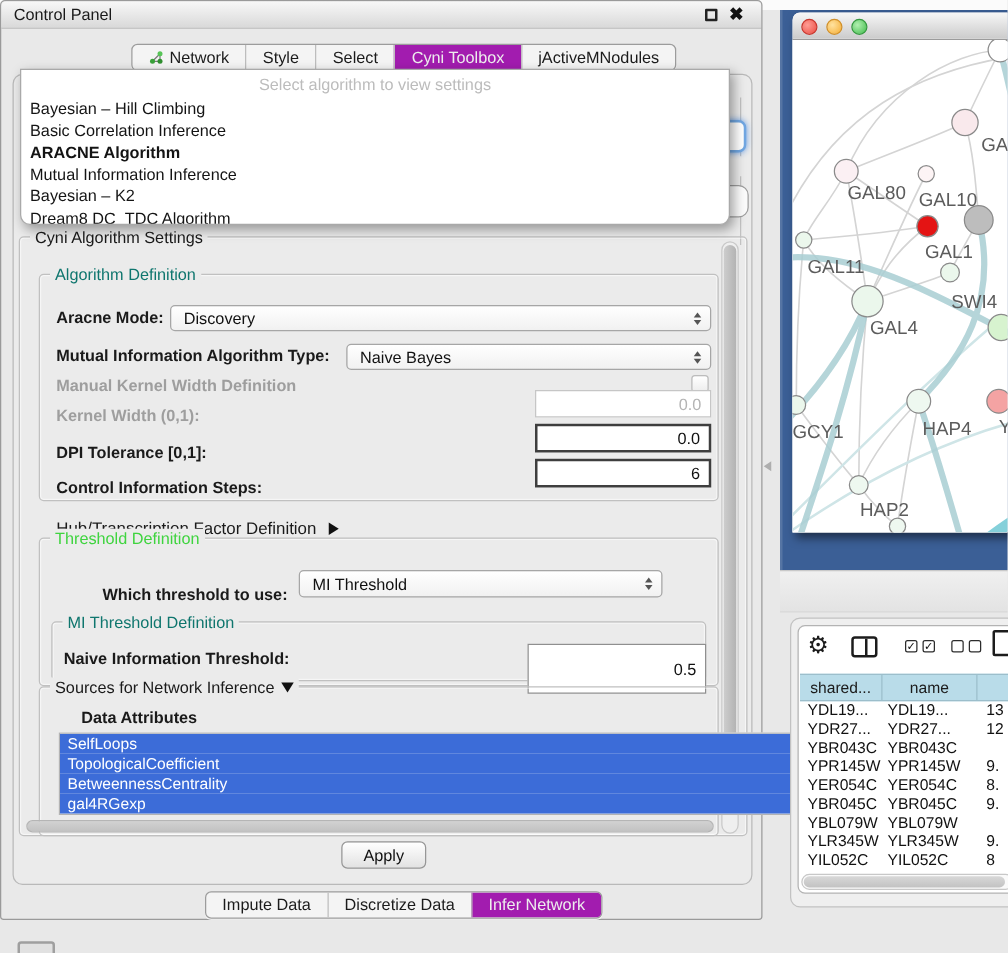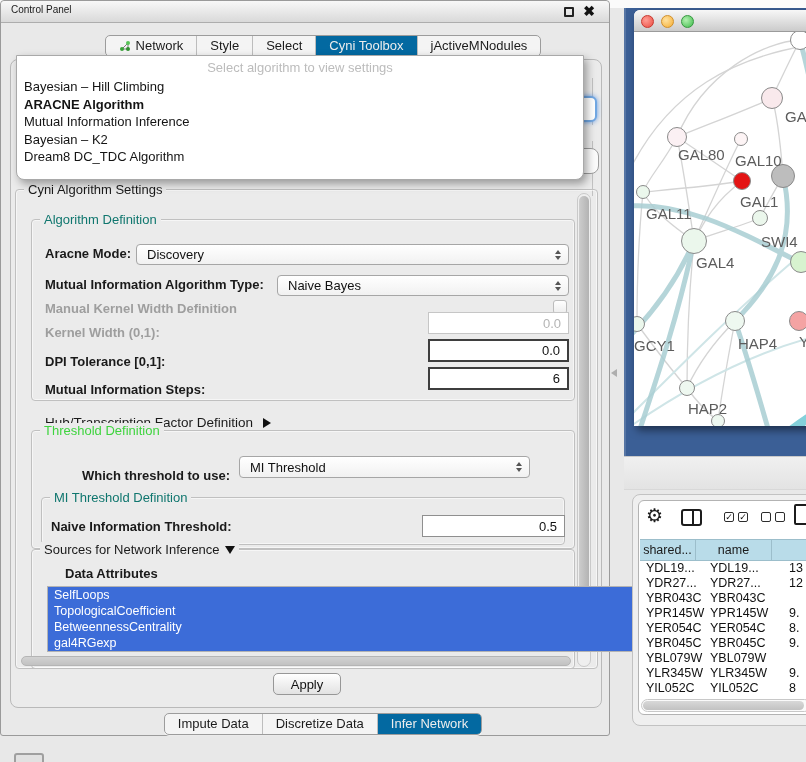--- a/index.html
+++ b/index.html
@@ -9,33 +9,33 @@
 
   
   .top-strip { left:0; top:0; width:806px; height:8px; background:#fbfbfb; }
 
   
   .cp-window { left:0; top:8; width:610px; height:736px; background:#e9e9e9;
     border:1px solid #9a9a9a; border-radius:4px 4px 3px 3px; }
   .cp-titlebar { left:0; top:0; width:100%; height:22px;
     background:linear-gradient(#f8f8f8,#d9d9d9); border-bottom:1px solid #adadad;
     border-radius:4px 4px 0 0; }
-  .cp-title { left:10px; top:3px; font-size:10px; color:#1a1a1a; }
+  .cp-title { left:10px; top:3px; font-size:13px; color:#1a1a1a; }
   .cp-float { right:35px; top:6px; width:10px; height:10px; border:2px solid #222; border-radius:1px; }
   .cp-close { right:14px; top:2px; font-size:14px; font-weight:bold; color:#111; }
 
   .tabs-row { left:0; right:0; display:flex; justify-content:center; }
   .tabs-top { top:34px; }
   .tabs-bottom { top:712px; }
   .tabs { display:inline-flex; border:1px solid #9c9c9c; border-radius:5px; overflow:hidden;
     background:#f4f4f4; box-shadow:0 1px 0 rgba(255,255,255,.8);margin-left:36px; }
   .tab-seg { display:flex; align-items:center; gap:5px; padding:3px 13px; font-size:13px;
     color:#1b1b1b; border-left:1px solid #bdbdbd; line-height:14px; }
   .tab-seg:first-child { border-left:none; }
-  .tab-seg.sel { background:#0369a1; color:#ededed; }
+  .tab-seg.sel { background:#a21caf; color:#ededed; }
 
   .cp-body { left:9px; top:58px; width:592px; height:649px; background:#ebebeb;
     border:1px solid #b9b9b9; border-radius:8px; }
 
   
   .frag-line { width:1px; background:#c2c2c2; }
   .frag-combo-focus { left:560px; top:95px; width:36px; height:26px; background:#fff;
     border:2px solid #71a7e2; border-radius:6px; box-shadow:0 0 5px rgba(90,150,230,.95); }
   .frag-combo-plain { left:562px; top:147px; width:36px; height:26px; background:#fbfbfb;
     border:1px solid #9e9e9e; border-radius:8px; }
@@ -144,21 +144,21 @@
   .icon-cols::after { content:""; position:absolute; left:50%; top:0; bottom:0; width:2px; background:#1c1c1c; }
   .cb-pair { position:absolute; top:11px; display:flex; gap:4px; }
   .cb { width:10px; height:10px; border:1.5px solid #2c2c2c; border-radius:2px;
     font-size:9px; line-height:8px; text-align:center; color:#111; }
   .icon-doc { position:absolute; left:155px; top:3px; width:16px; height:21px;
     border:2px solid #1c1c1c; border-radius:2px; }
   .t-header { position:absolute; left:1px; top:38px; right:0; height:22px; display:flex;
     background:#b9dce9; border-top:1px solid #9cbecb; border-bottom:1px solid #9cbecb; }
   .th { font-size:12.5px; color:#1b1b1b; text-align:center; line-height:20px;
     border-right:1px solid #9cbecb; overflow:hidden; white-space:nowrap; }
-  .th.c0 { width:56px; } .th.c1 { width:76px; } .th.c2 { flex:1; }
+  .th.c0 { width:66px; } .th.c1 { width:76px; } .th.c2 { flex:1; }
   .t-body { position:absolute; left:1px; top:60px; right:0; height:146px; overflow:hidden; }
   .tr { display:flex; height:15px; }
   .td { font-size:12.5px; color:#111; white-space:nowrap; overflow:hidden; line-height:15px; }
   .td.c0 { width:66px; padding-left:6px; } .td.c1 { width:76px; padding-left:4px; }
   .td.c2 { flex:1; padding-left:7px; }
   .tp-hscroll { position:absolute; left:2px; right:2px; top:198px; height:13px;
     background:#fafafa; border:1px solid #c8c8c8; border-radius:7px; z-index:5; }
   .tp-hthumb { position:absolute; left:1px; top:1px; width:96%; height:9px;
     background:linear-gradient(#d8d8d8,#c2c2c2); border-radius:5px; }
 </style>
@@ -206,20 +206,21 @@
 
   <div class="abs frag-line" style="left:591px; top:77px; height:47px;"></div>
   <div class="abs frag-combo-focus"></div>
   <div class="abs frag-line" style="left:591px; top:140px; height:55px;"></div>
   <div class="abs frag-combo-plain"></div>
 
   <div class="abs popup">
     <div class="popup-hdr">Select algorithm to view settings</div>
     <div>
         <div class="popup-item">Bayesian – Hill Climbing</div>
+        <div class="popup-item">Basic Correlation Inference</div>
         <div class="popup-item sel">ARACNE Algorithm</div>
         <div class="popup-item">Mutual Information Inference</div>
         <div class="popup-item">Bayesian – K2</div>
         <div class="popup-item">Dream8 DC_TDC Algorithm</div>
       </div>
   </div>
 
   <div class="abs grpbox" style="left:14px; top:188px; width:583px; height:480px;">
     <span class="grp-title">Cyni Algorithm Settings</span>
   </div>
@@ -249,21 +250,21 @@
   <div class="abs lbl dis" style="left:44px; top:300px;">Manual Kernel Width Definition</div>
   <div class="abs checkbox" style="left:552px; top:299px;"></div>
   <div class="abs lbl dis" style="left:44px; top:324px;">Kernel Width (0,1):</div>
   <div class="abs field dis" style="left:427px; top:311px; width:141px; height:22px;">
     <span>0.0</span>
   </div>
   <div class="abs lbl" style="left:44px; top:353px;">DPI Tolerance [0,1]:</div>
   <div class="abs field strong" style="left:427px; top:338px; width:141px; height:23px;">
     <span>0.0</span>
   </div>
-  <div class="abs lbl" style="left:44px; top:381px;">Mutual Information Steps:</div>
+  <div class="abs lbl" style="left:44px; top:381px;">Control Information Steps:</div>
   <div class="abs field strong" style="left:427px; top:366px; width:141px; height:23px;">
     <span>6</span>
   </div>
 
   <div class="abs" style="left:44px; top:414px; display:flex; align-items:center; gap:10px;">
     <span class="lbl plain">Hub/Transcription Factor Definition</span>
     <span class="tri-right"></span>
   </div>
 
   <div class="abs grpbox" style="left:30px; top:429px; width:544px; height:119px;">
@@ -274,21 +275,21 @@
     <span>MI Threshold</span>
     <span class="arrows">
         <span class="arr-up"></span>
         <span class="arr-dn"></span>
       </span>
   </div>
   <div class="abs grpbox" style="left:40px; top:496px; width:524px; height:48px;">
     <span class="grp-title t-blue">MI Threshold Definition</span>
   </div>
   <div class="abs lbl" style="left:50px; top:518px;">Naive Information Threshold:</div>
-  <div class="abs field normal" style="left:421px; top:514px; width:143px; height:22px;">
+  <div class="abs field normal" style="left:421px; top:514px; width:143px; height:40px;">
     <span>0.5</span>
   </div>
 
   <div class="abs grpbox" style="left:30px; top:548px; width:544px; height:120px;">
     <span class="grp-title">
       <span>Sources for Network Inference</span>
       <span class="tri-down"></span>
     </span>
   </div>
   <div class="abs lbl" style="left:38px; top:565px;padding-left:26px;">Data Attributes</div>

